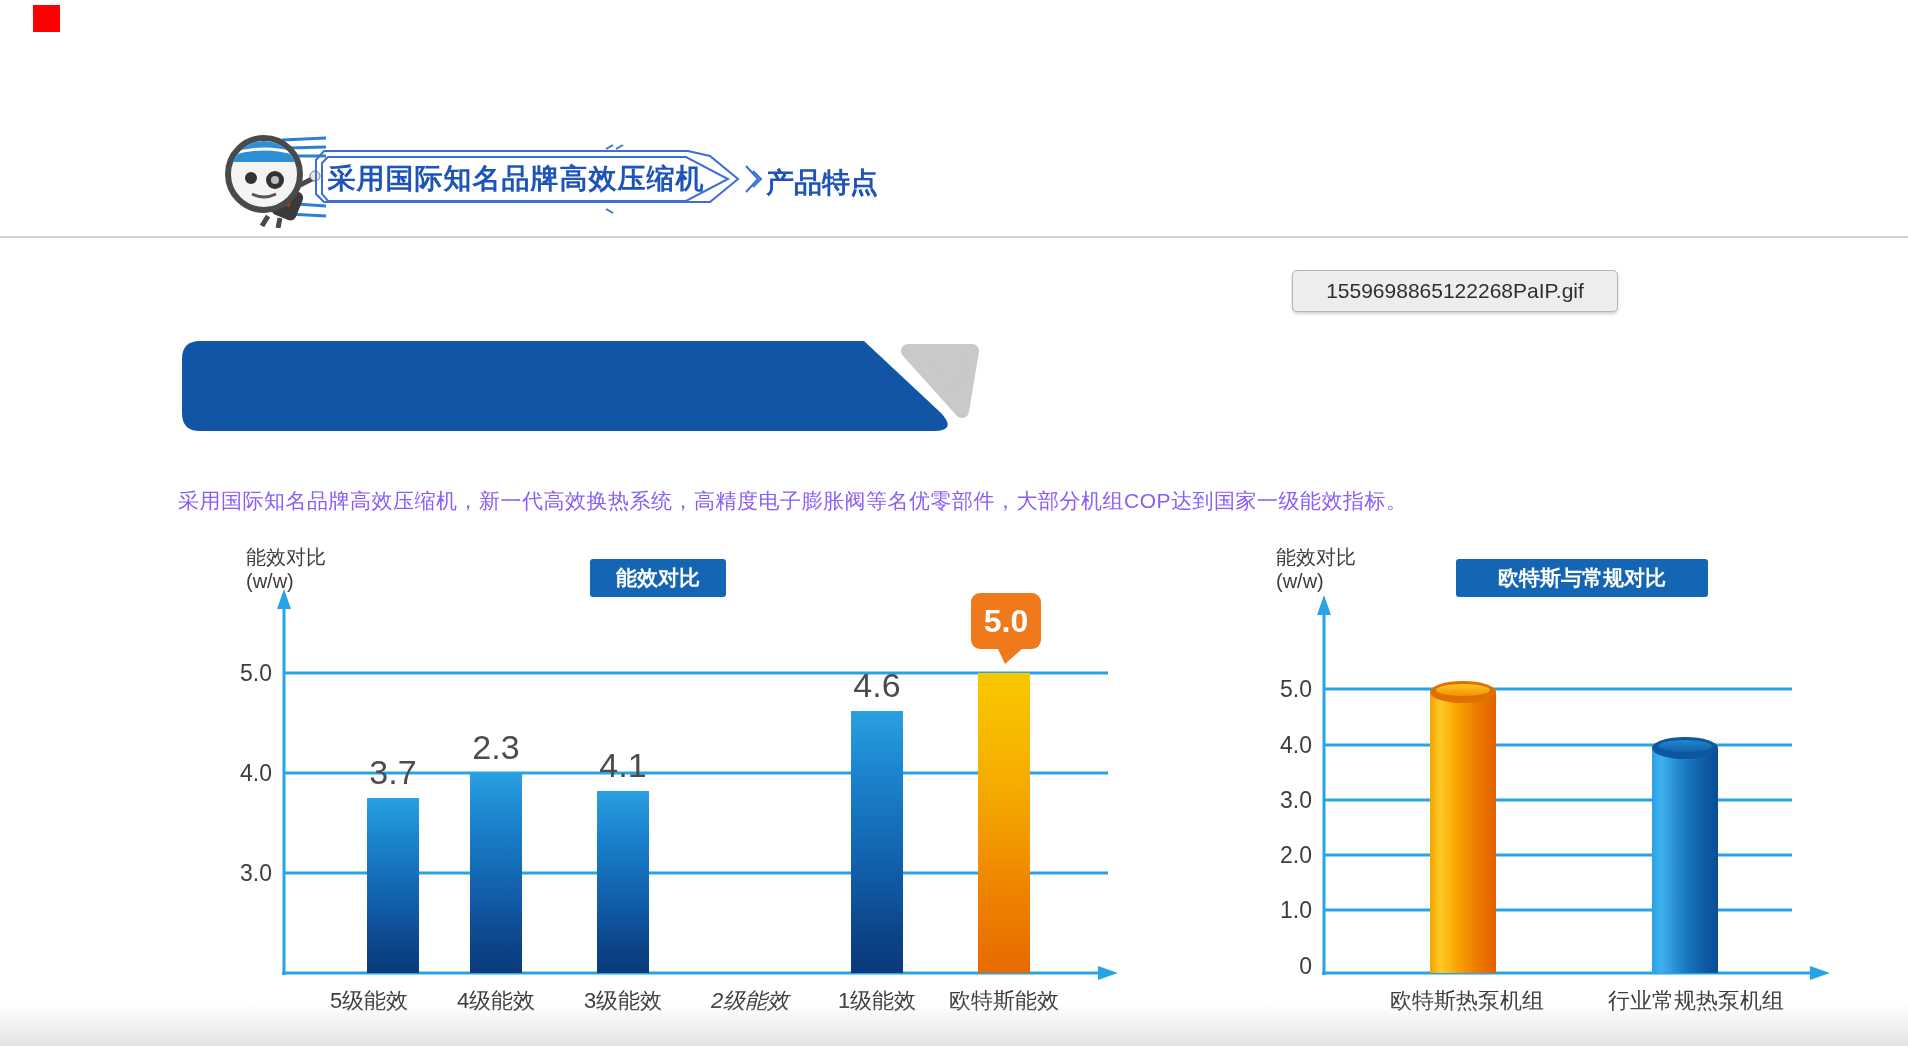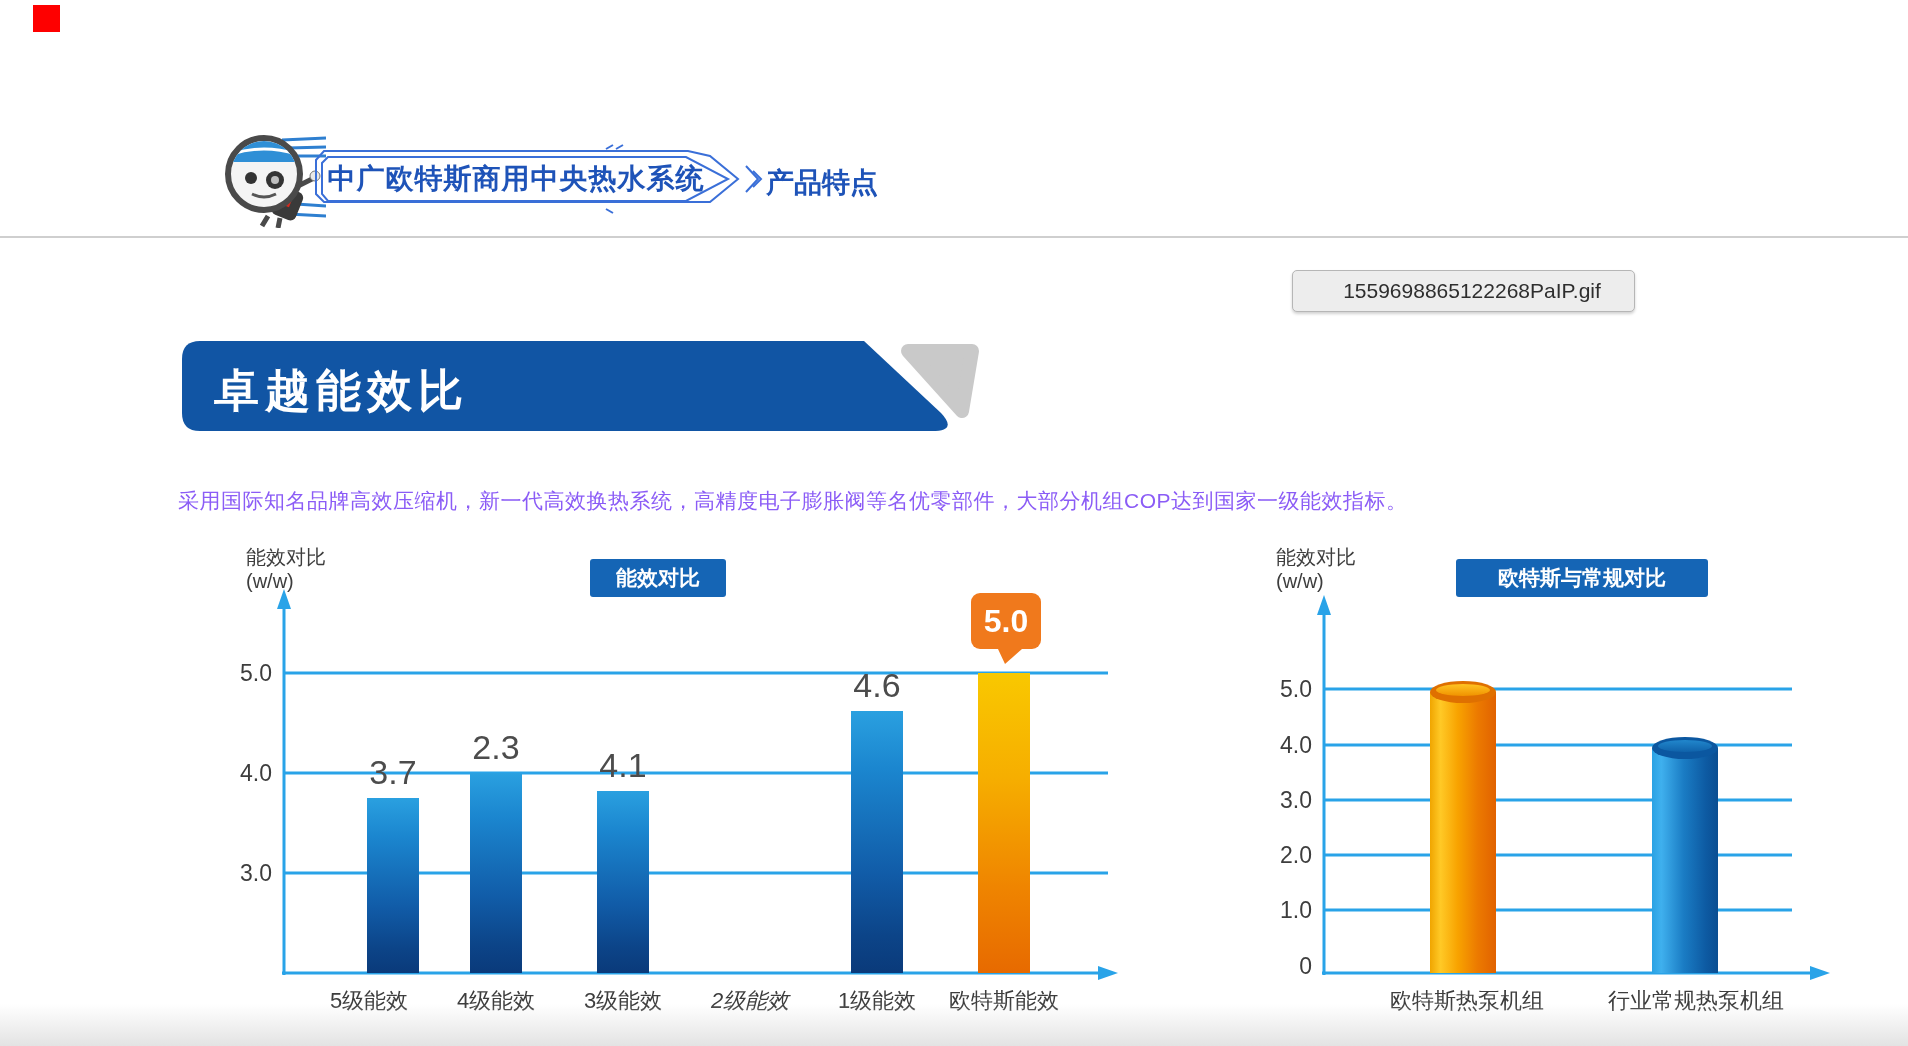--- a/index.html
+++ b/index.html
@@ -10,21 +10,21 @@
   
   .mascot{position:absolute;left:222px;top:124px;width:104px;height:104px;}
   .brand-frame{position:absolute;left:306px;top:144px;width:480px;height:70px;}
   .brand-label{position:absolute;left:32px;top:0;width:356px;height:70px;display:flex;align-items:center;
         justify-content:center;font-size:28px;font-weight:bold;color:#1e53b8;letter-spacing:1px;white-space:nowrap;}
   .tab-label{position:absolute;left:766px;top:164px;font-size:28px;font-weight:bold;color:#1e53b8;}
   .divider{position:absolute;left:0;top:236px;width:1908px;height:2px;background:#cfcfcf;}
   
   .file-badge{position:absolute;left:1292px;top:270px;width:324px;height:40px;background:#ededed;
         border:1px solid #b6b6b6;border-radius:5px;box-shadow:0 2px 3px rgba(0,0,0,.18);
-        display:flex;align-items:center;justify-content:center;font-size:21px;color:#2e2e2e;padding-left:17px;}
+        display:flex;align-items:center;justify-content:center;font-size:21px;color:#2e2e2e;}
   
   .title-wrap{position:absolute;left:178px;top:337px;width:812px;height:98px;}
   .section-title{position:absolute;left:36px;top:24px;font-size:45px;font-weight:bold;color:#ffffff;letter-spacing:6px;}
   .desc{position:absolute;left:178px;top:487px;width:1580px;font-size:21px;color:#8b5cf6;letter-spacing:0.5px;}
   
   .chart{position:absolute;top:545px;height:480px;}
   #chart-left{left:230px;width:900px;}
   #chart-right{left:1270px;width:612px;}
   .axes{position:absolute;left:0;top:0;}
   .axis-label{position:absolute;font-size:20px;color:#3d3d3d;line-height:24px;}
@@ -92,33 +92,32 @@
   <div class="brand-frame">
     <svg width="480" height="70" viewBox="0 0 480 70">
       <g fill="none" stroke="#3a6fd8" stroke-width="2">
         <path d="M18,7 H382 L404,12 L432,35 L404,58 H18 L10,50 V16 Z"></path>
         <path d="M22,13 H380 L422,35 L380,57 H22 L16,50 V19 Z"></path>
         <path d="M440,22 L452,35 L440,48"></path>
         <path d="M447,27 L455,35 L447,43"></path>
         <path d="M300,5 l7,-4 M310,5 l7,-4 M300,65 l7,4"></path>
       </g>
     </svg>
-    <div class="brand-label">中广欧特斯商用中央热水系统</div>
+    <div class="brand-label">采用国际知名品牌高效压缩机</div>
   </div>
   <div class="tab-label">产品特点</div>
   <div class="divider"></div>
 
   <div class="file-badge">1559698865122268PaIP.gif</div>
 
   <div class="title-wrap">
     <svg width="812" height="98" viewBox="0 0 812 98">
       <path d="M730,14 L794,14 L784,74 Z" fill="#c9c9c9" stroke="#c9c9c9" stroke-width="14" stroke-linejoin="round"></path>
       <path d="M22,4 L686,4 L763,76 Q780,94 754,94 L22,94 Q4,94 4,76 L4,22 Q4,4 22,4 Z" fill="#1155a4"></path>
     </svg>
-    <div class="section-title">卓越能效比</div>
   </div>
 
   <div class="desc">采用国际知名品牌高效压缩机，新一代高效换热系统，高精度电子膨胀阀等名优零部件，大部分机组COP达到国家一级能效指标。</div>
 
   <div class="chart" id="chart-left">
     <div class="axis-label" style="left:16px;top:0;">
       <div>能效对比</div>
       <div>(w/w)</div>
     </div>
     <div class="chart-badge" style="left:360px;top:14px;width:136px;height:38px;">能效对比</div>

